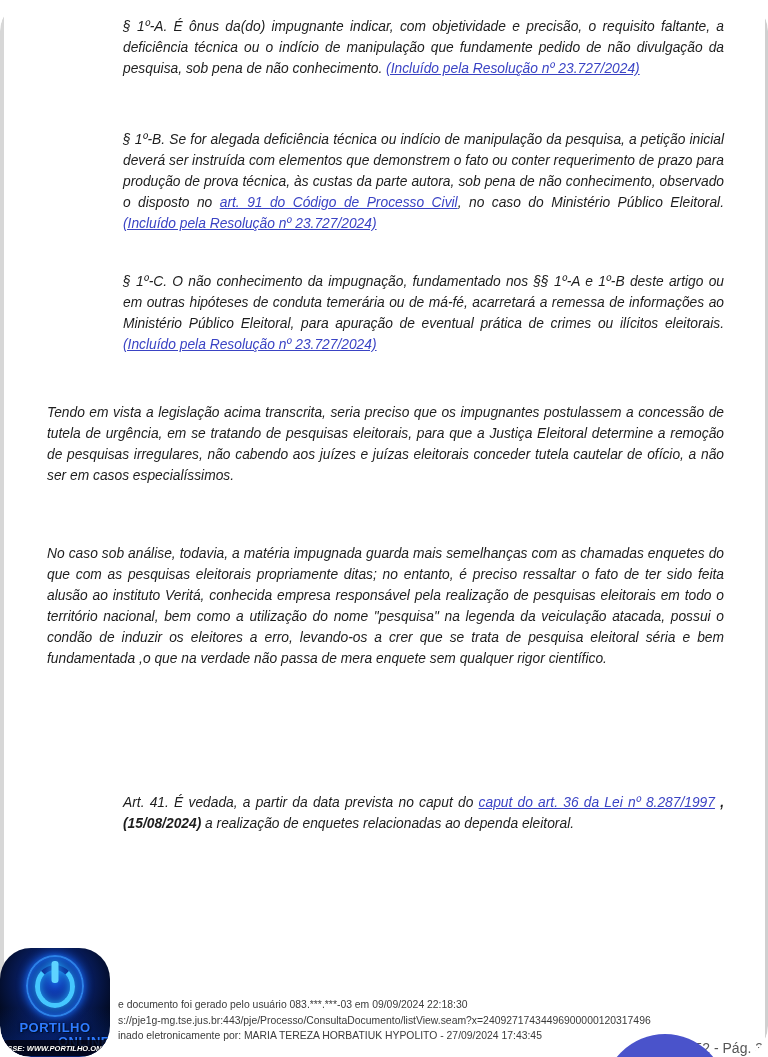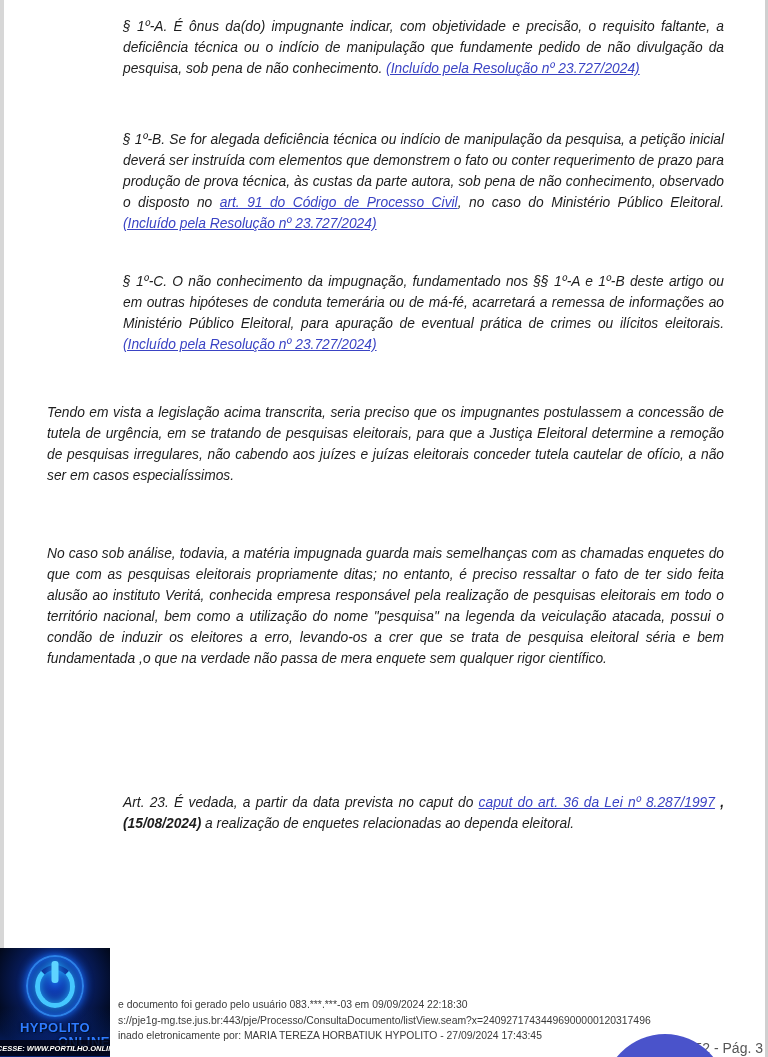--- a/index.html
+++ b/index.html
@@ -1,19 +1,19 @@
 <!DOCTYPE html>
 <html lang="pt-BR" style="--link-color: #3a43c4; --circle-color: #4a53cb;"><head>
 <meta charset="utf-8">
 <style>
   :root{
     --link-color:#3a43c4;
     --circle-color:#4a53cb;
   }
-  *{margin:0;padding:0;box-sizing:border-box;}
+  *{margin:0;padding:0;box-sizing:border-box;border-radius:31px;}
   body{
     background:#ffffff;
     font-family:"Liberation Sans", sans-serif;
     color:#1d1d1d;
   }
   .page{
     position:relative;
     width:768px;
     height:1057px;
     margin:0 auto;
@@ -175,35 +175,35 @@
 
   <p class="block quote" style="top:129px;"><span>§ 1º-B. Se for alegada deficiência técnica ou indício de manipulação da pesquisa, a petição inicial deverá ser instruída com elementos que demonstrem o fato ou conter requerimento de prazo para produção de prova técnica, às custas da parte autora, sob pena de não conhecimento, observado o disposto no </span><span class="doclink">art. 91 do Código de Processo Civil</span><span>, no caso do Ministério Público Eleitoral. </span><span class="doclink">(Incluído pela Resolução nº 23.727/2024)</span></p>
 
   <p class="block quote" style="top:271px;"><span>§ 1º-C. O não conhecimento da impugnação, fundamentado nos §§ 1º-A e 1º-B deste artigo ou em outras hipóteses de conduta temerária ou de má-fé, acarretará a remessa de informações ao Ministério Público Eleitoral, para apuração de eventual prática de crimes ou ilícitos eleitorais. </span><span class="doclink">(Incluído pela Resolução nº 23.727/2024)</span></p>
 
   <p class="block body-para" style="top:402px;">Tendo em vista a legislação acima transcrita, seria preciso que os impugnantes postulassem a concessão de tutela de urgência, em se tratando de pesquisas eleitorais, para que a Justiça Eleitoral determine a remoção de pesquisas irregulares, não cabendo aos juízes e juízas eleitorais conceder tutela cautelar de ofício, a não ser em casos especialíssimos.</p>
 
   <p class="block body-para" style="top:543px;">No caso sob análise, todavia, a matéria impugnada guarda mais semelhanças com as chamadas enquetes do que com as pesquisas eleitorais propriamente ditas; no entanto, é preciso ressaltar o fato de ter sido feita alusão ao instituto Veritá, conhecida empresa responsável pela realização de pesquisas eleitorais em todo o território nacional, bem como a utilização do nome "pesquisa" na legenda da veiculação atacada, possui o condão de induzir os eleitores a erro, levando-os a crer que se trata de pesquisa eleitoral séria e bem fundamentada ,o que na verdade não passa de mera enquete sem qualquer rigor científico.</p>
 
 
-  <p class="block quote" style="top:792px;"><span>Art. 23. É vedada, a partir da data prevista no caput do </span><span class="doclink">caput do art. 36 da Lei nº 8.287/1997</span><span class="bold-date"> ,(15/08/2024)</span><span> a realização de enquetes relacionadas ao dependa eleitoral.</span></p>
+  <p class="block quote" style="top:792px;"><span>Art. 41. É vedada, a partir da data prevista no caput do </span><span class="doclink">caput do art. 36 da Lei nº 8.287/1997</span><span class="bold-date"> ,(15/08/2024)</span><span> a realização de enquetes relacionadas ao dependa eleitoral.</span></p>
 
 
   <div class="footer-lines">
     <div>e documento foi gerado pelo usuário 083.***.***-03 em 09/09/2024 22:18:30</div>
     <div>s://pje1g-mg.tse.jus.br:443/pje/Processo/ConsultaDocumento/listView.seam?x=24092717434496900000120317496</div>
     <div>inado eletronicamente por: MARIA TEREZA HORBATIUK HYPOLITO - 27/09/2024 17:43:45</div>
   </div>
 
   <div class="page-label">52 - Pág. 3</div>
 
   <div class="fab-circle"></div>
 
   <div class="logo">
     <div class="pwr-ring-outer"></div>
     <div class="pwr-circle"></div>
     <div class="pwr-bar"></div>
-    <div class="logo-title logo-title-1">HYPOLITO</div>
+    <div class="logo-title logo-title-1">PORTILHO</div>
     <div class="logo-title logo-title-2">ONLINE</div>
     <div class="logo-banner">ACESSE: WWW.PORTILHO.ONLINE</div>
   </div>
 
 </div>
 
 </body></html>

